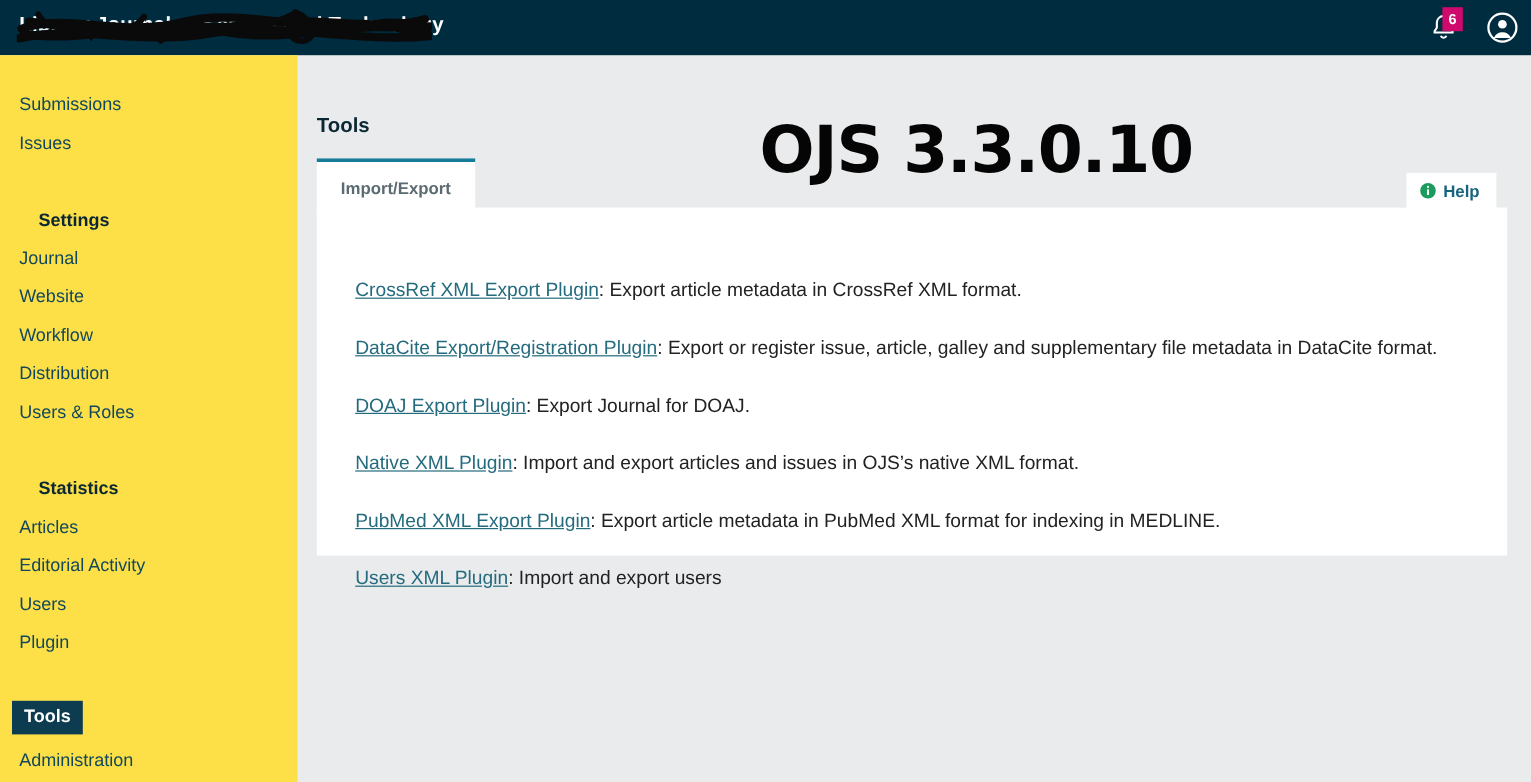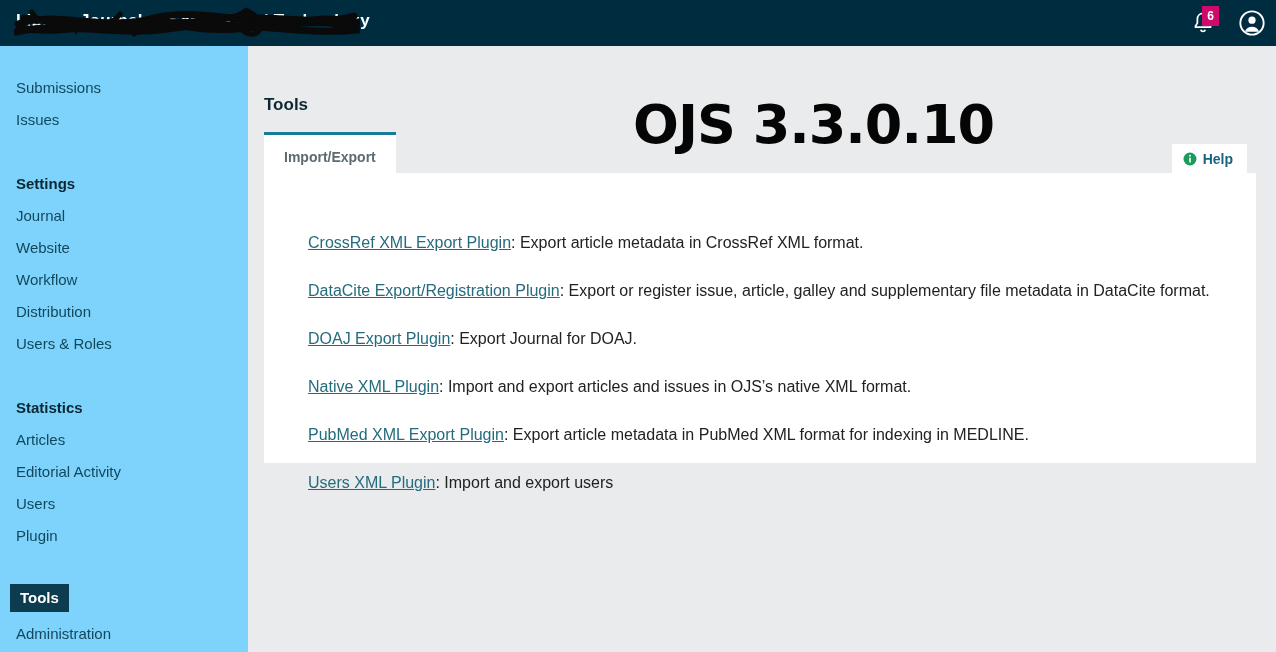--- a/index.html
+++ b/index.html
@@ -40,33 +40,33 @@
     background: #d00a6c; color: #fff;
     font-size: 12px; font-weight: 700; line-height: 20px;
     text-align: center;
   }
   .avatar-wrap { width: 28px; height: 28px; }
 
   
   .sidebar {
     position: absolute; left: 0; top: 46px;
     width: 248px; height: 606px;
-    background: #7dd3fc;
+    background: #fde047;
     padding-top: 26px;
   }
   .nav-link {
     display: block;
     padding: 0 16px;
     height: 32px; line-height: 32px;
     font-size: 15px; color: #13485c;
     text-decoration: none; white-space: nowrap;
   }
   .nav-heading {
     display: block;
-    padding: 0 16px;
+    padding: 0 32px;
     height: 32px; line-height: 32px;
     font-size: 15px; font-weight: 700; color: #0a2733;
     white-space: nowrap;
   }
   .nav-link.active {
     display: inline-block;
     background: #0d3b50; color: #ffffff;
     font-weight: 700;
     padding: 0 10px; margin-left: 10px;
     height: 28px; line-height: 28px;
@@ -101,21 +101,20 @@
   }
 
   .panel {
     position: absolute; left: 16px; top: 127px;
     width: 992px; height: 290px;
     background: #ffffff;
   }
   .plugin-list {
     position: absolute; left: 32px; top: 38px;
     right: 18px;
-    margin-left: 12px;
   }
   .plugin-row {
     font-size: 16px; line-height: 32px; color: #222222;
   }
   .plugin-link {
     color: #246b7e; text-decoration: underline;
   }
 
   .help-btn {
     position: absolute; right: 29px; top: 98px;

